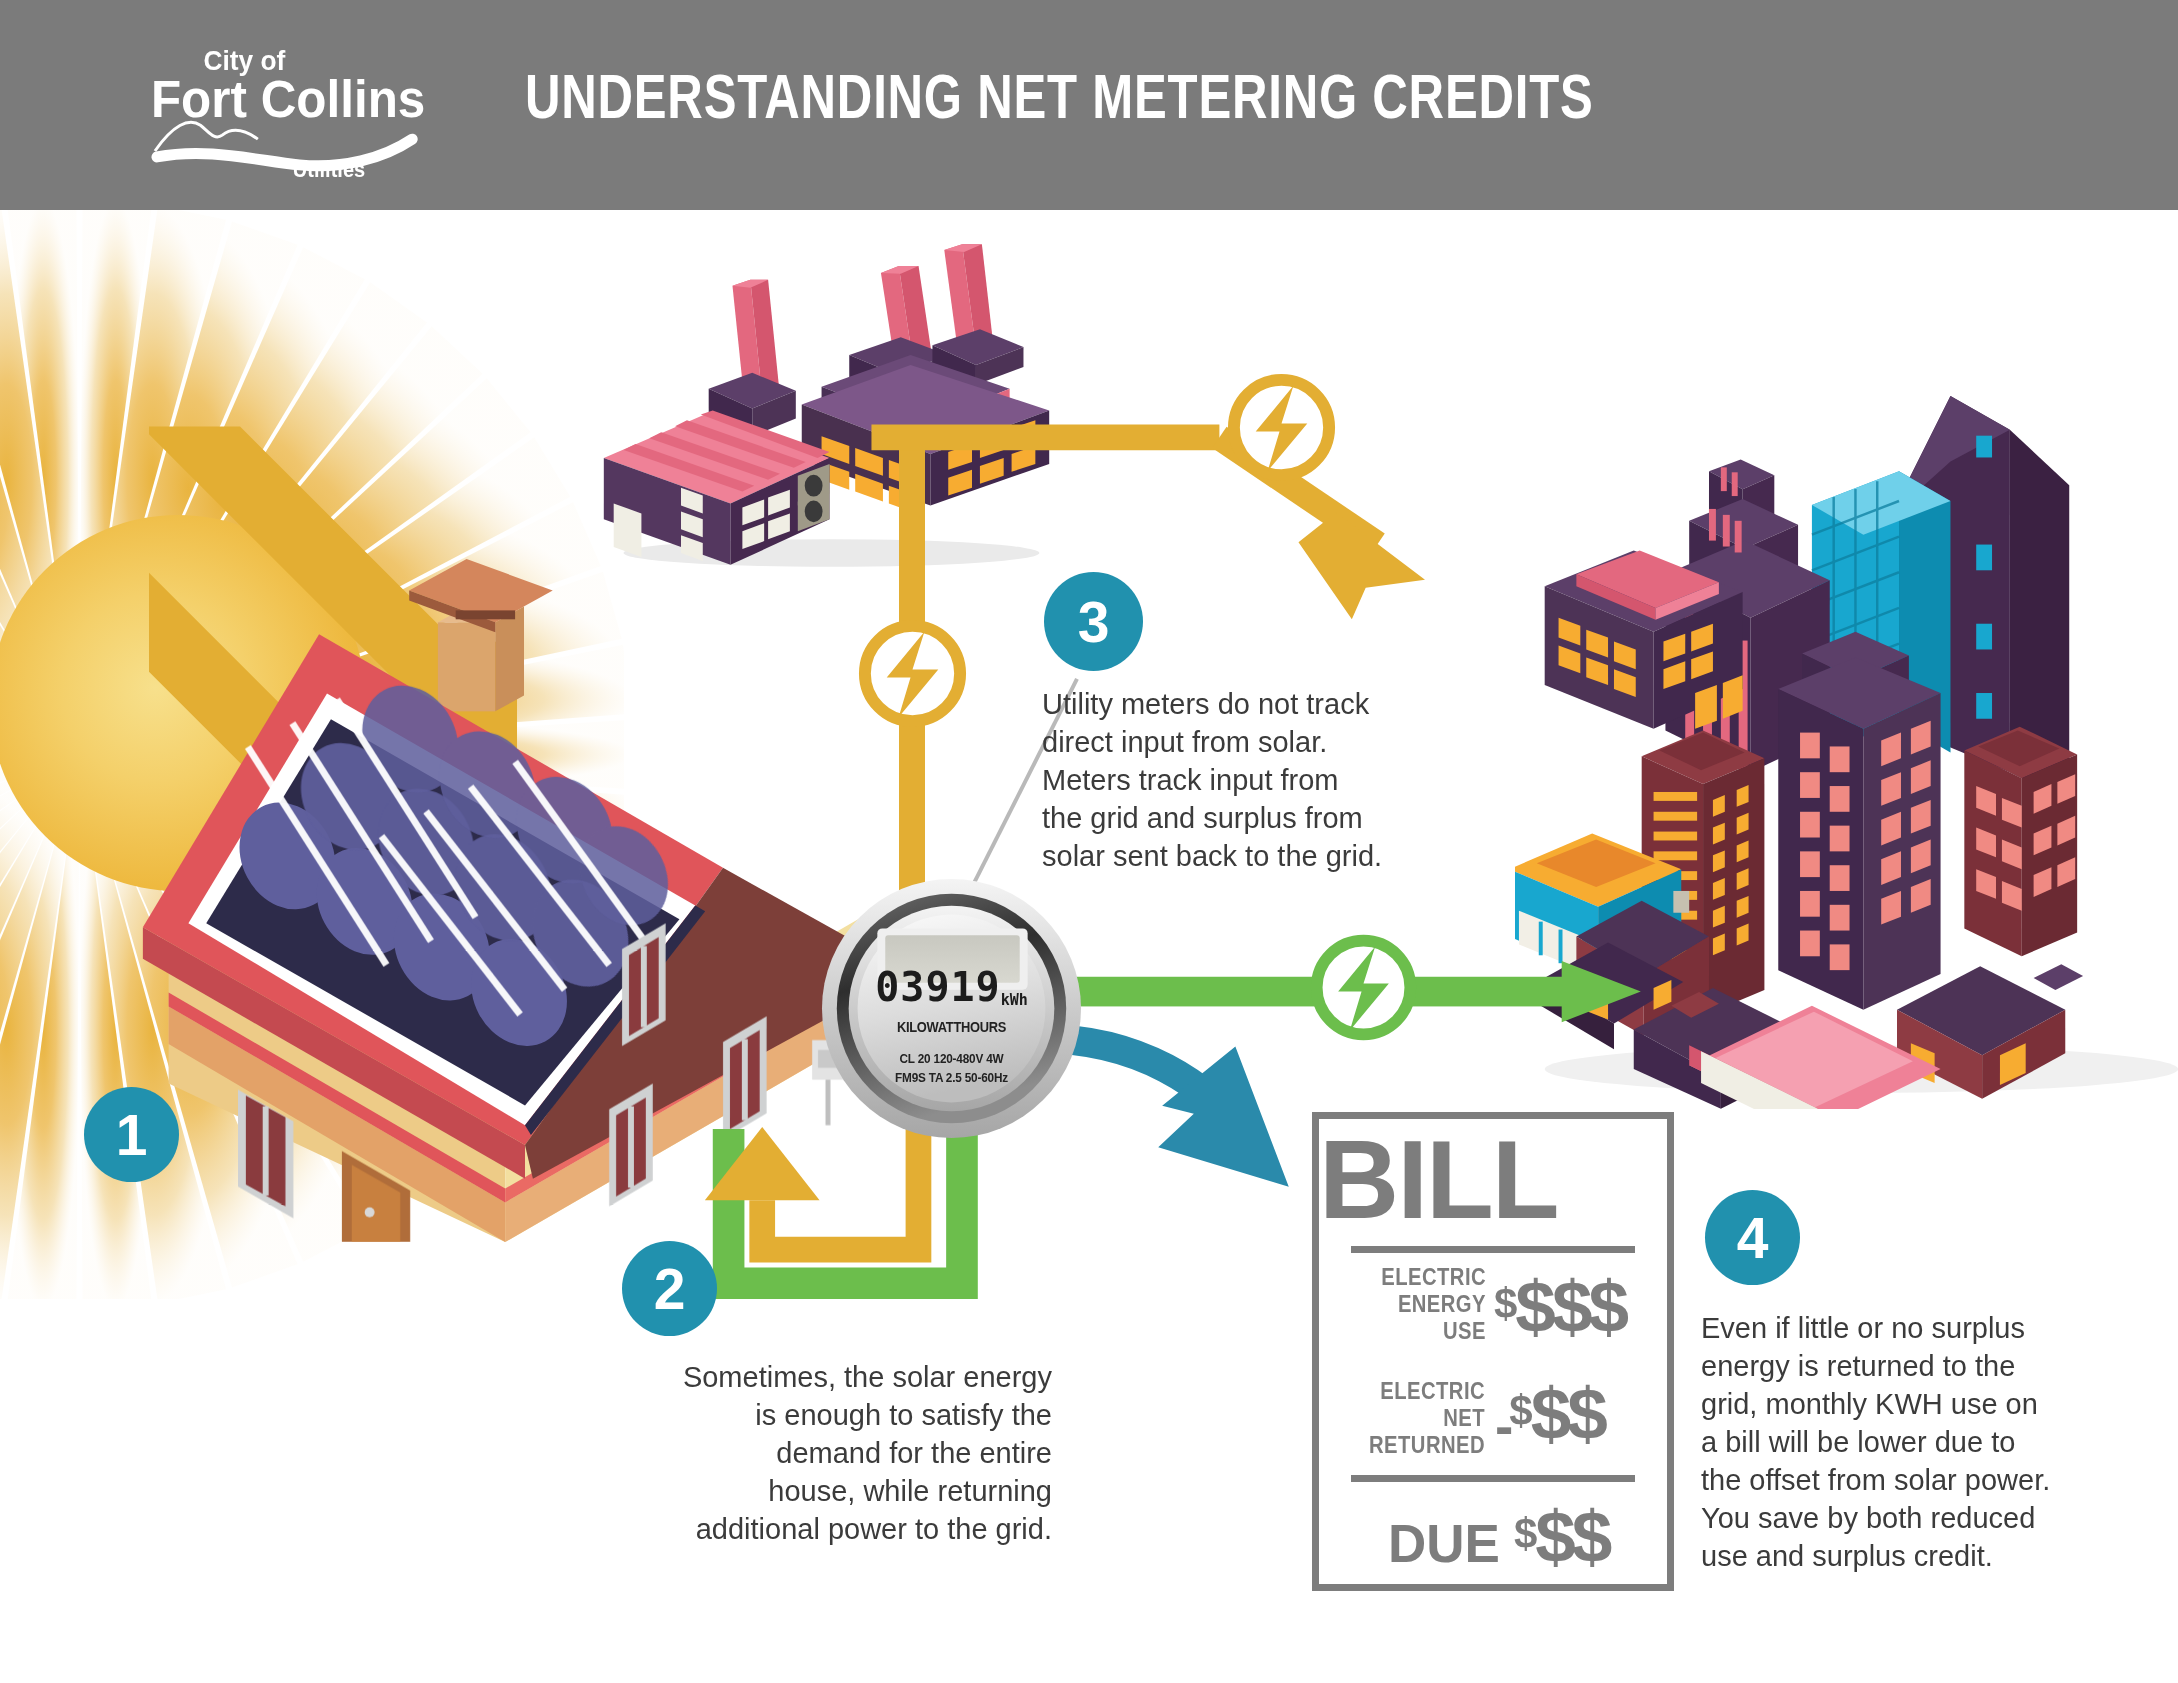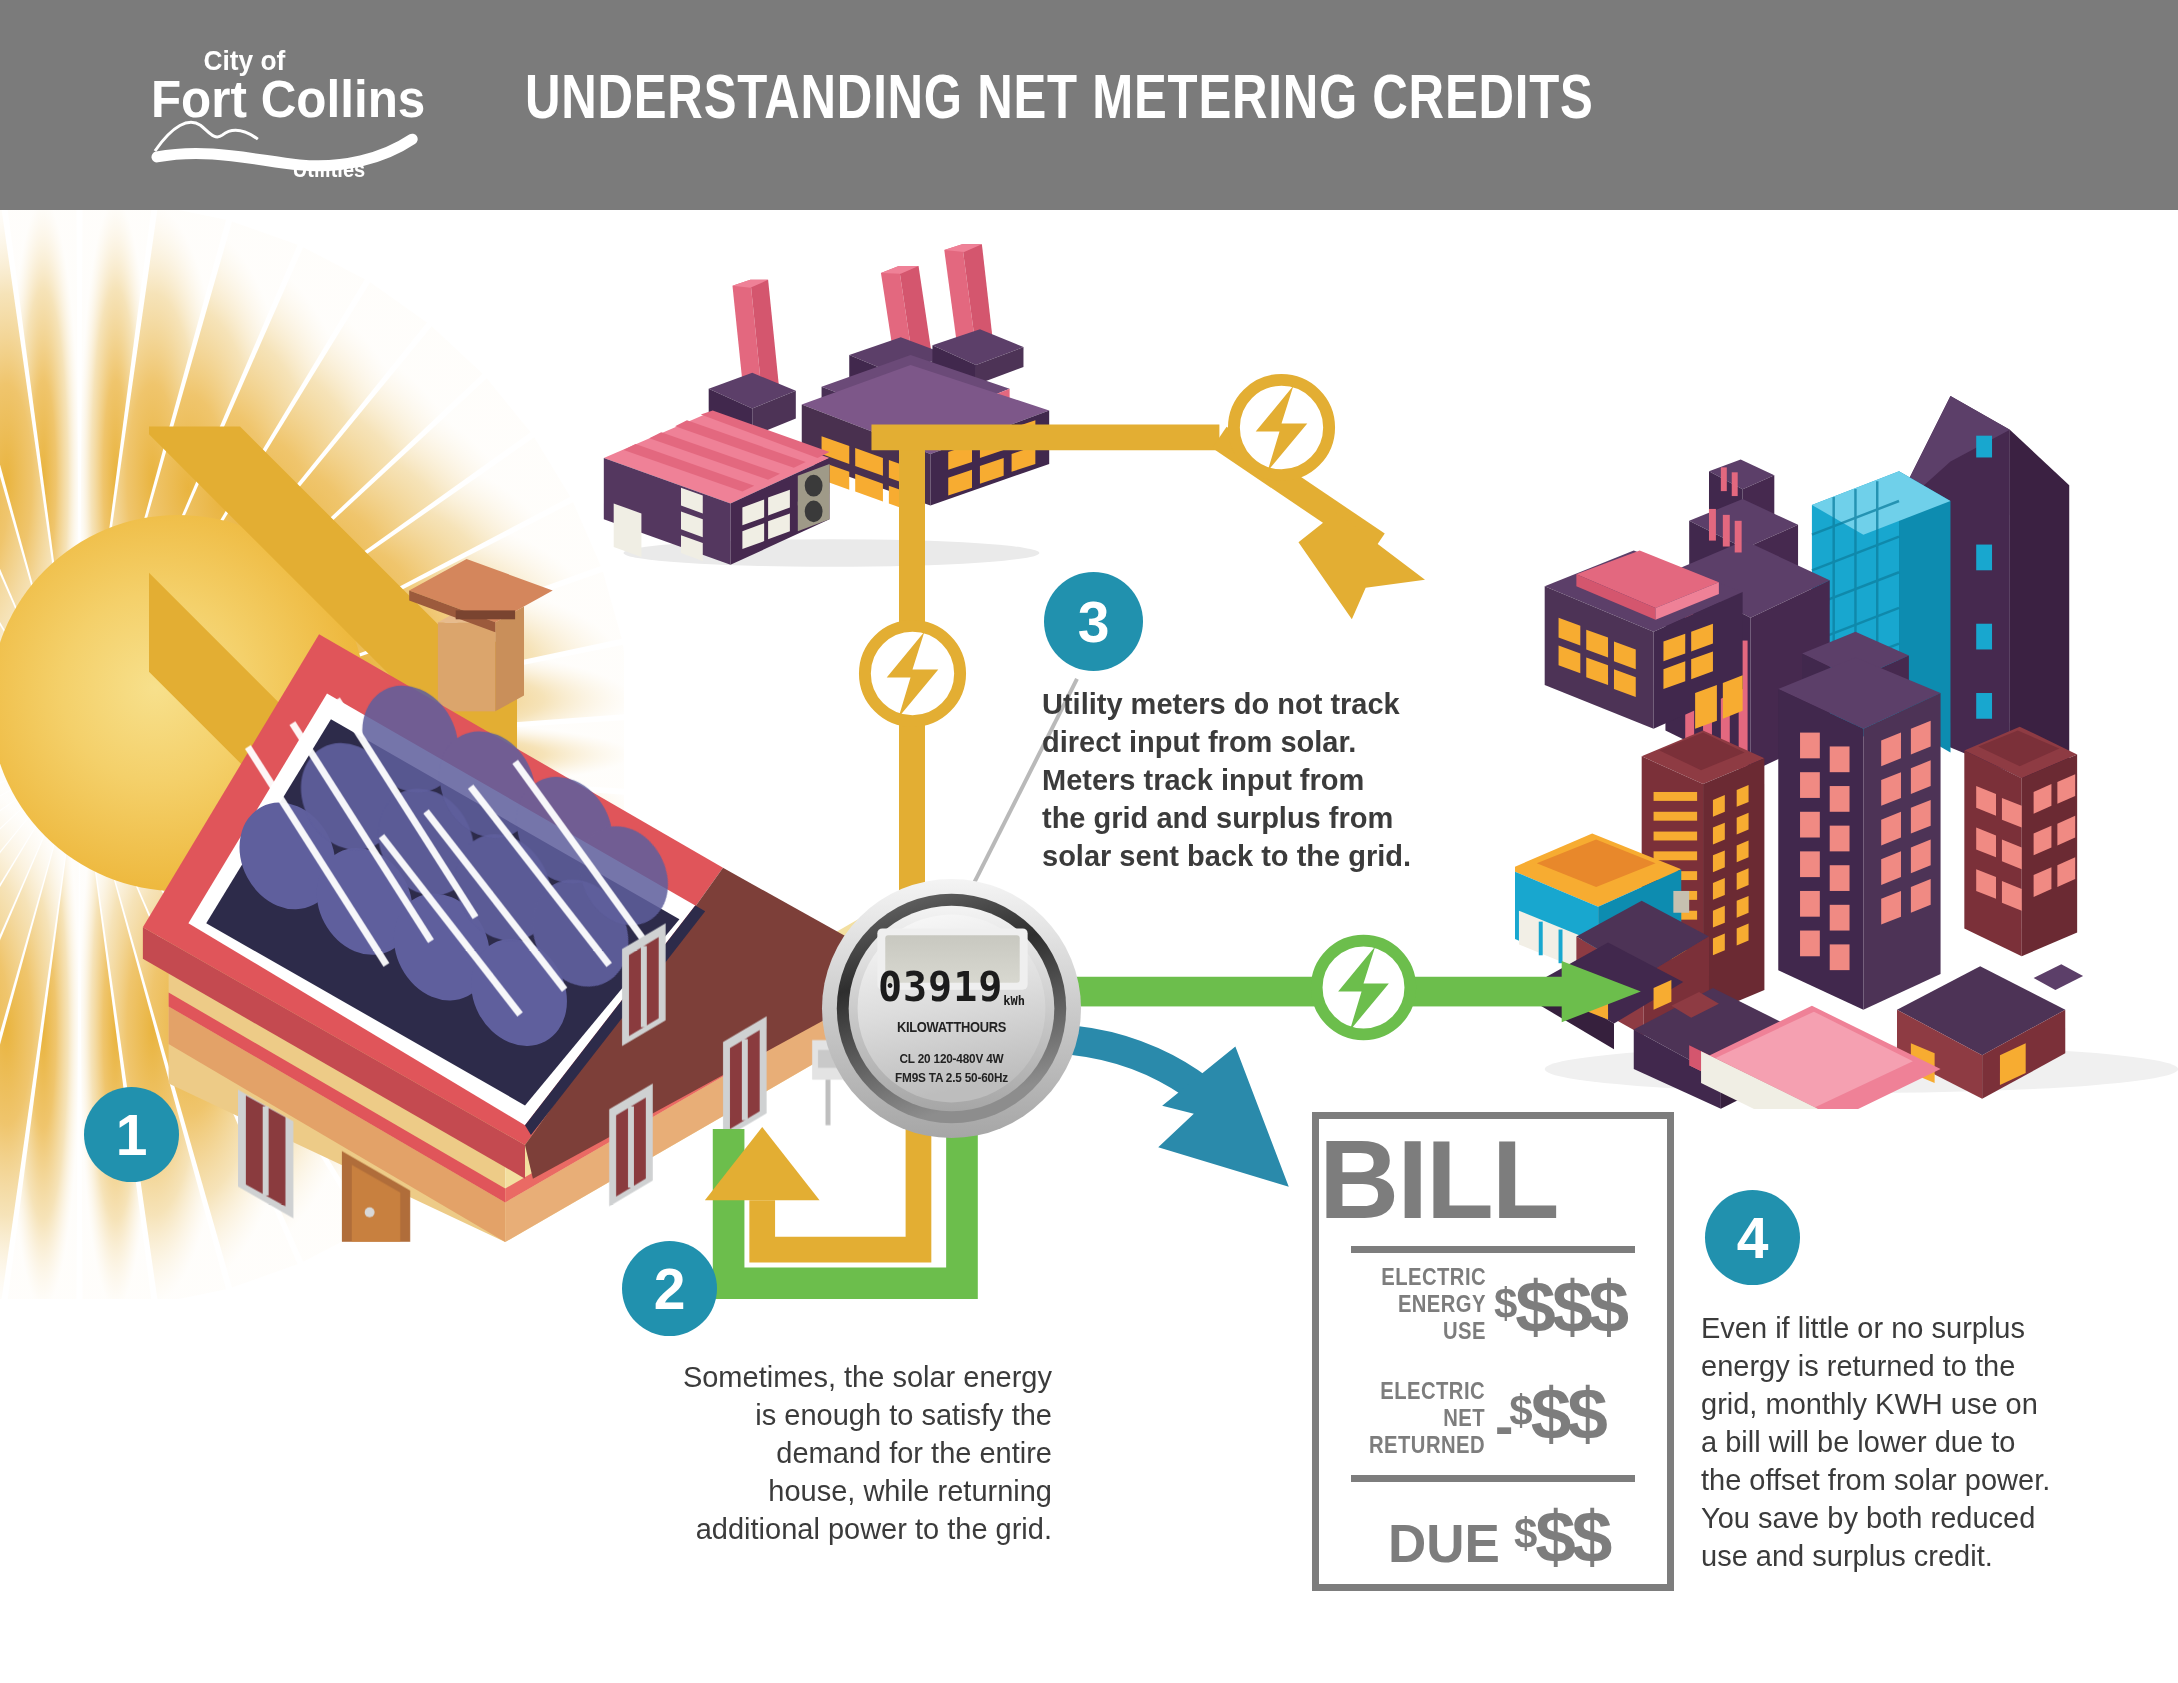--- a/index.html
+++ b/index.html
@@ -52,21 +52,21 @@
     font-size:73px;line-height:73px;letter-spacing:-4px;}
   .bill-amt .sm{font-size:42px;vertical-align:14px;letter-spacing:-2px;}
   .bill-amt .neg{font-size:55px;vertical-align:-6px;}
   .bill-due{color:#7d7d7d;font-family:"Liberation Sans",sans-serif;font-weight:bold;font-size:53px;letter-spacing:0px;}
 
   
   .meter{position:absolute;left:820px;top:877px;width:263px;height:263px;z-index:44;}
   .meter-digits{position:absolute;left:50%;top:87px;transform:translateX(-50%);
     font-family:"DejaVu Sans Mono",monospace;font-weight:bold;font-size:40px;
     color:#1c1c1c;letter-spacing:1px;white-space:nowrap;}
-  .meter-digits .kwh{font-size:12px;vertical-align:-4px;letter-spacing:0;}
+  .meter-digits .kwh{font-size:15px;vertical-align:-4px;letter-spacing:0;}
   .meter-kwh-label{position:absolute;left:0;right:0;top:142px;text-align:center;
     font-family:"Liberation Sans",sans-serif;font-weight:bold;font-size:14px;
     color:#222;letter-spacing:-0.3px;transform:scaleX(0.92);}
   .meter-spec{position:absolute;left:0;right:0;text-align:center;
     font-family:"Liberation Sans",sans-serif;font-weight:bold;font-size:12.4px;
     color:#222;letter-spacing:-0.2px;transform:scaleX(0.95);white-space:nowrap;}
 
   .callout-line{position:absolute;z-index:39;}
 </style>
 </head>
@@ -631,21 +631,21 @@
   </div>
   <div class="step-text" style="left:616px;top:1358px;width:436px;text-align:right;">Sometimes, the solar energy
 is enough to satisfy the
 demand for the entire
 house, while returning
 additional power to the grid.</div>
 
   <div class="badge-num" style="left:1044px;top:572px;width:99px;height:99px;font-size:57px;">
     <span>3</span>
   </div>
-  <div class="step-text" style="left:1042px;top:685px;width:436px;font-weight:bold;">Utility meters do not track
+  <div class="step-text" style="left:1042px;top:685px;width:436px;">Utility meters do not track
 direct input from solar.
 Meters track input from
 the grid and surplus from
 solar sent back to the grid.</div>
 
   <div class="badge-num" style="left:1705px;top:1190px;width:95px;height:95px;font-size:57px;">
     <span>4</span>
   </div>
   <div class="step-text" style="left:1701px;top:1309px;width:446px;">Even if little or no surplus
 energy is returned to the

